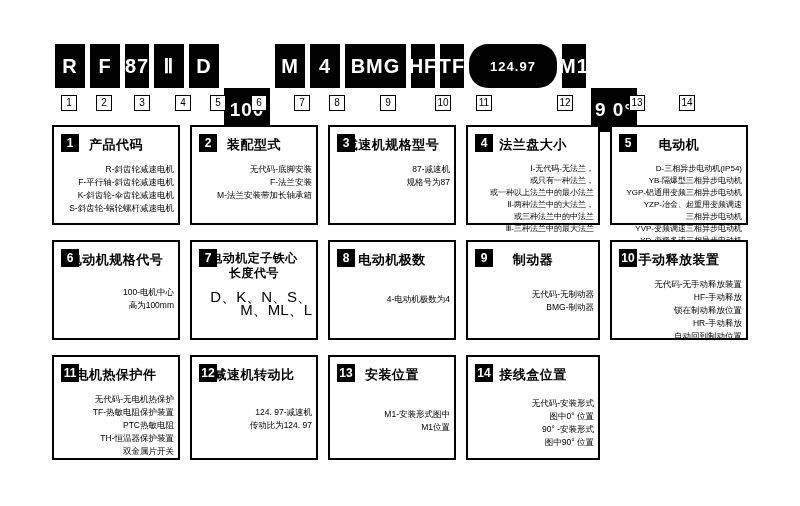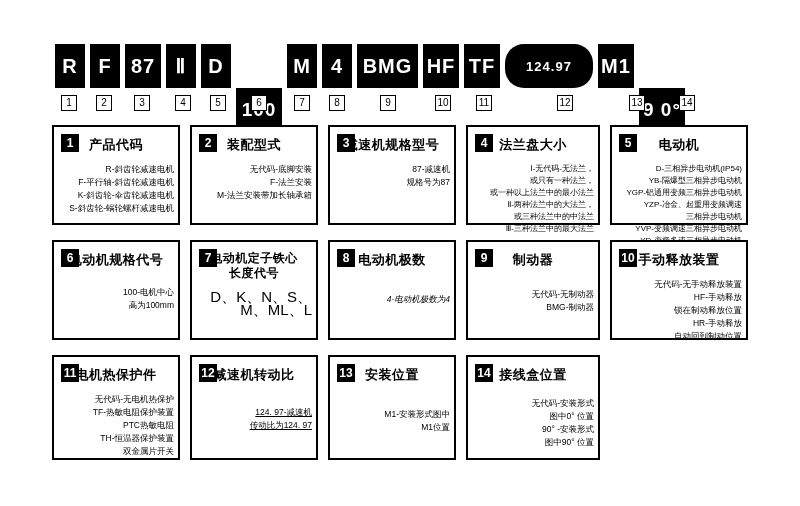--- a/index.html
+++ b/index.html
@@ -34,21 +34,21 @@
     color: #ffffff;
     font-weight: bold;
     display: flex;
     align-items: center;
     justify-content: center;
     height: 44px;
     box-sizing: border-box;
     letter-spacing: 1px;
   }
   .code-cell.w-sm { width: 30px; font-size: 20px; }
-  .code-cell.w-md { width: 36px; font-size: 20px; }
+  .code-cell.w-md { width: 24px; font-size: 20px; }
   .code-cell.w-lg { width: 46px; font-size: 19px; margin-top: 44px; }
   .code-cell.w-xl { width: 61px; font-size: 20px; }
   .code-cell.w-xxl { width: 88px; font-size: 13px; border-radius: 19px; }
 
   
   #index-row {
     position: absolute;
     left: 55px;
     top: 95px;
     height: 18px;
@@ -201,21 +201,21 @@
     <div class="card-num">7</div>
     <div class="card-title" style="white-space:pre-line; font-size:12px; line-height:15px;">电动机定子铁心
 长度代号</div>
     <div class="card-body" style="font-size:15px;">D、K、N、S、
 M、ML、L</div>
   </div>
 
   <div class="card" style="left:328px; top:240px; width:128px; height:100px;">
     <div class="card-num">8</div>
     <div class="card-title">电动机极数</div>
-    <div class="card-body" style="padding-top:24px;font-style:italic;">4-电动机极数为4</div>
+    <div class="card-body" style="padding-top:24px;">4-电动机极数为4</div>
   </div>
 
   <div class="card" style="left:466px; top:240px; width:134px; height:100px;">
     <div class="card-num">9</div>
     <div class="card-title">制动器</div>
     <div class="card-body" style="padding-top:19px;">无代码-无制动器
 BMG-制动器</div>
   </div>
 
   <div class="card" style="left:610px; top:240px; width:138px; height:100px;">
@@ -234,21 +234,21 @@
     <div class="card-body">无代码-无电机热保护
 TF-热敏电阻保护装置
 PTC热敏电阻
 TH-恒温器保护装置
 双金属片开关</div>
   </div>
 
   <div class="card" style="left:190px; top:355px; width:128px; height:105px;">
     <div class="card-num">12</div>
     <div class="card-title">减速机转动比</div>
-    <div class="card-body" style="padding-top:22px;text-decoration:underline;">124. 97-减速机
+    <div class="card-body" style="padding-top:22px;">124. 97-减速机
 传动比为124. 97</div>
   </div>
 
   <div class="card" style="left:328px; top:355px; width:128px; height:105px;">
     <div class="card-num">13</div>
     <div class="card-title">安装位置</div>
     <div class="card-body" style="padding-top:24px;margin-left:40px;">M1-安装形式图中
 M1位置</div>
   </div>
 

